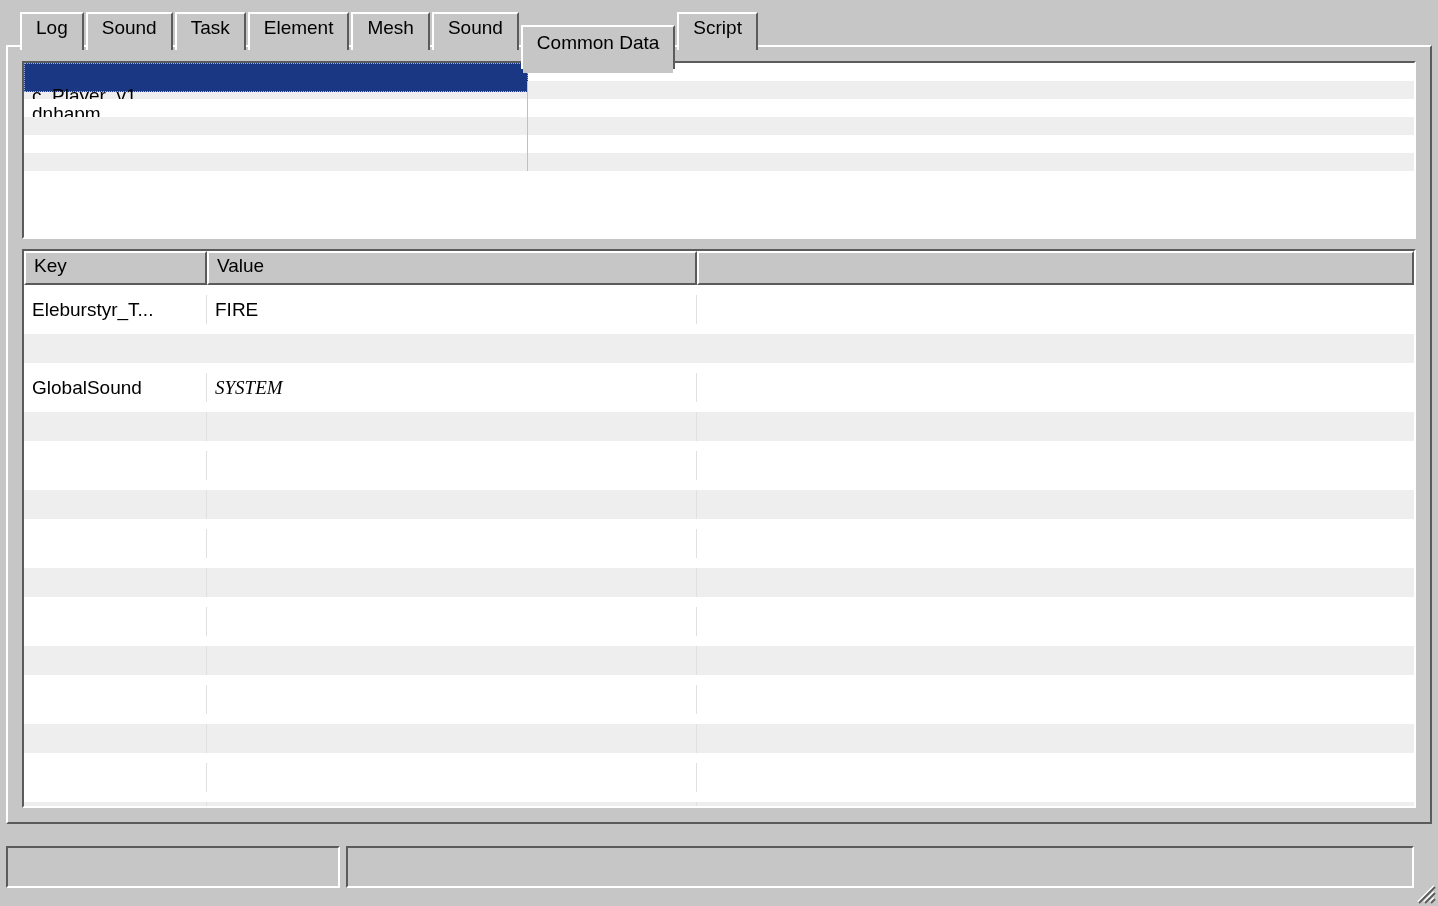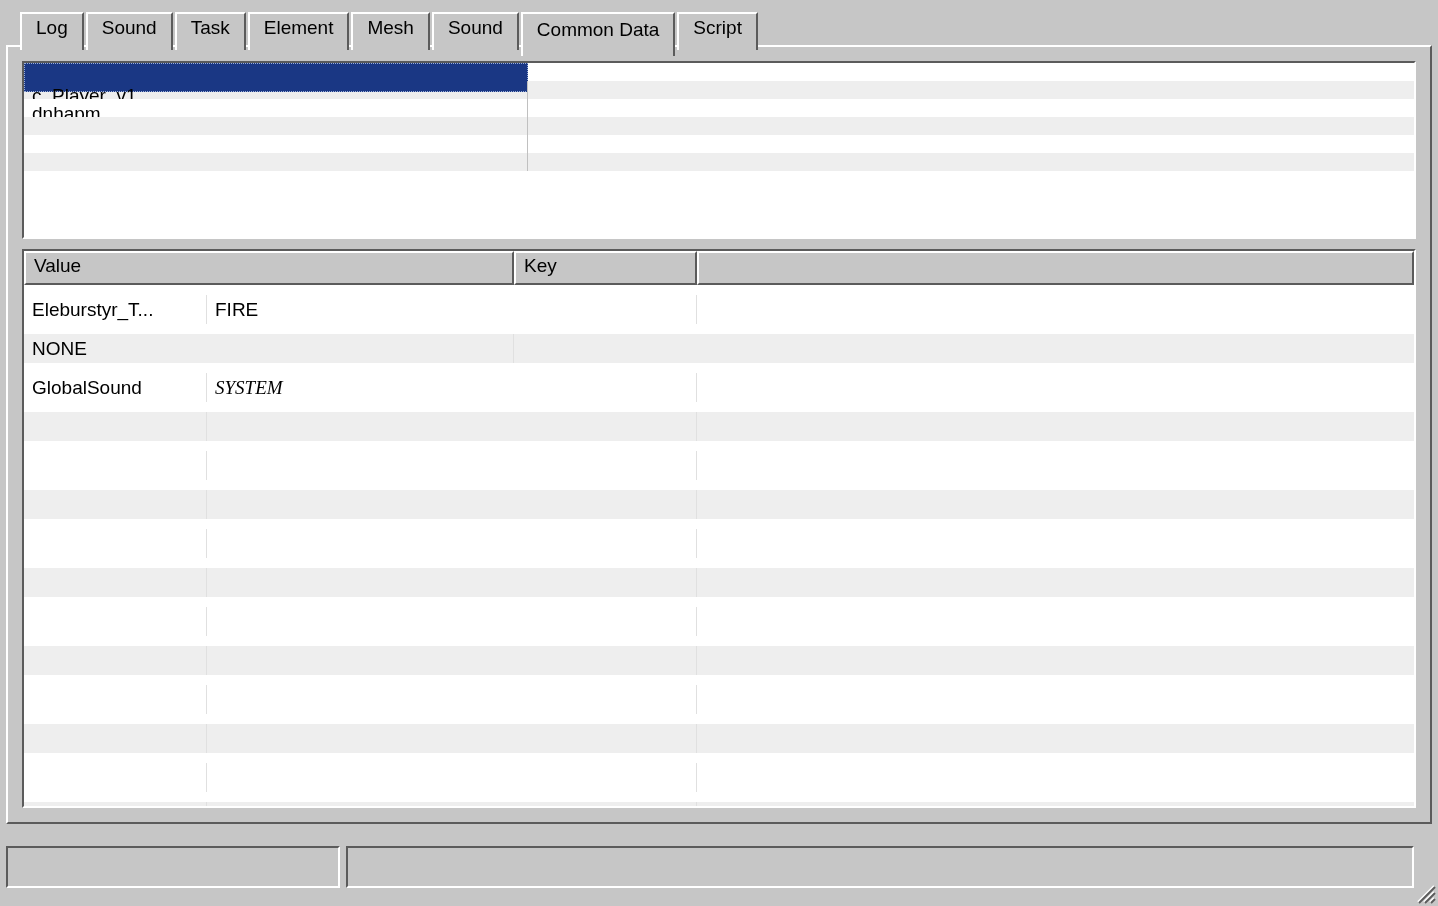--- a/index.html
+++ b/index.html
@@ -3,21 +3,21 @@
 <meta charset="utf-8">
 <style>
 html,body{margin:0;padding:0;width:1438px;height:906px;background:#c6c6c6;font-family:"Verdana","Tahoma",sans-serif;font-size:19px;color:#000;overflow:hidden;}
 
 
 .window{position:absolute;left:0;top:0;right:0;bottom:76px;box-sizing:border-box;}
 
 
 .tab-strip{position:absolute;left:20px;top:8px;right:0;height:40px;display:flex;z-index:3;gap:2px;}
 .tab{position:relative;height:33px;margin-top:4px;padding:3px 14px 0 14px;background:#c6c6c6;border-top:2px solid #fff;border-left:2px solid #fff;border-right:2px solid #5b5b5b;border-bottom:none;cursor:default;text-align:center;}
-.tab.active{height:37px;margin-top:4px;padding-top:5px;z-index:5;background:#c6c6c6;}
+.tab.active{height:37px;margin-top:17px;padding-top:5px;z-index:5;background:#c6c6c6;}
 .tab.active::after{content:"";position:absolute;left:0;right:0;bottom:-4px;height:4px;background:#c6c6c6;}
 
 
 .page{position:absolute;left:6px;right:6px;top:45px;bottom:6px;border-top:2px solid #fff;border-left:2px solid #fff;border-right:2px solid #5b5b5b;border-bottom:2px solid #5b5b5b;background:#c6c6c6;}
 
 
 .upper{position:absolute;left:14px;right:14px;top:14px;height:174px;border-top:2px solid #5b5b5b;border-left:2px solid #5b5b5b;border-right:2px solid #fff;border-bottom:2px solid #fff;background:#fff;overflow:hidden;}
 
 
 .listview{position:relative;width:100%;}
@@ -102,32 +102,31 @@
             <div class="lv-row">
               <div class="cell col-a"></div>
               <div class="cell col-b"></div>
             </div>
           </div>
       </div>
     </div>
 
     <div class="lower">
       <div class="kv-header">
+        <div class="hcell hk">Key</div>
         <div class="hcell hv">Value</div>
-        <div class="hcell hk">Key</div>
         <div class="hcell hfill"></div>
       </div>
       <div class="kv-body" id="kv-body">
           <div class="kv-row">
             <div class="kcell">Eleburstyr_T...</div>
             <div class="vcell">FIRE</div>
             <div class="fcell"></div>
           </div>
           <div class="kv-row">
-            <div class="vcell">NONE</div>
             <div class="fcell"></div>
           </div>
           <div class="kv-row">
             <div class="kcell">GlobalSound</div>
             <div class="vcell italic">SYSTEM</div>
             <div class="fcell"></div>
           </div>
           <div class="kv-row">
             <div class="kcell"></div>
             <div class="vcell"></div>

